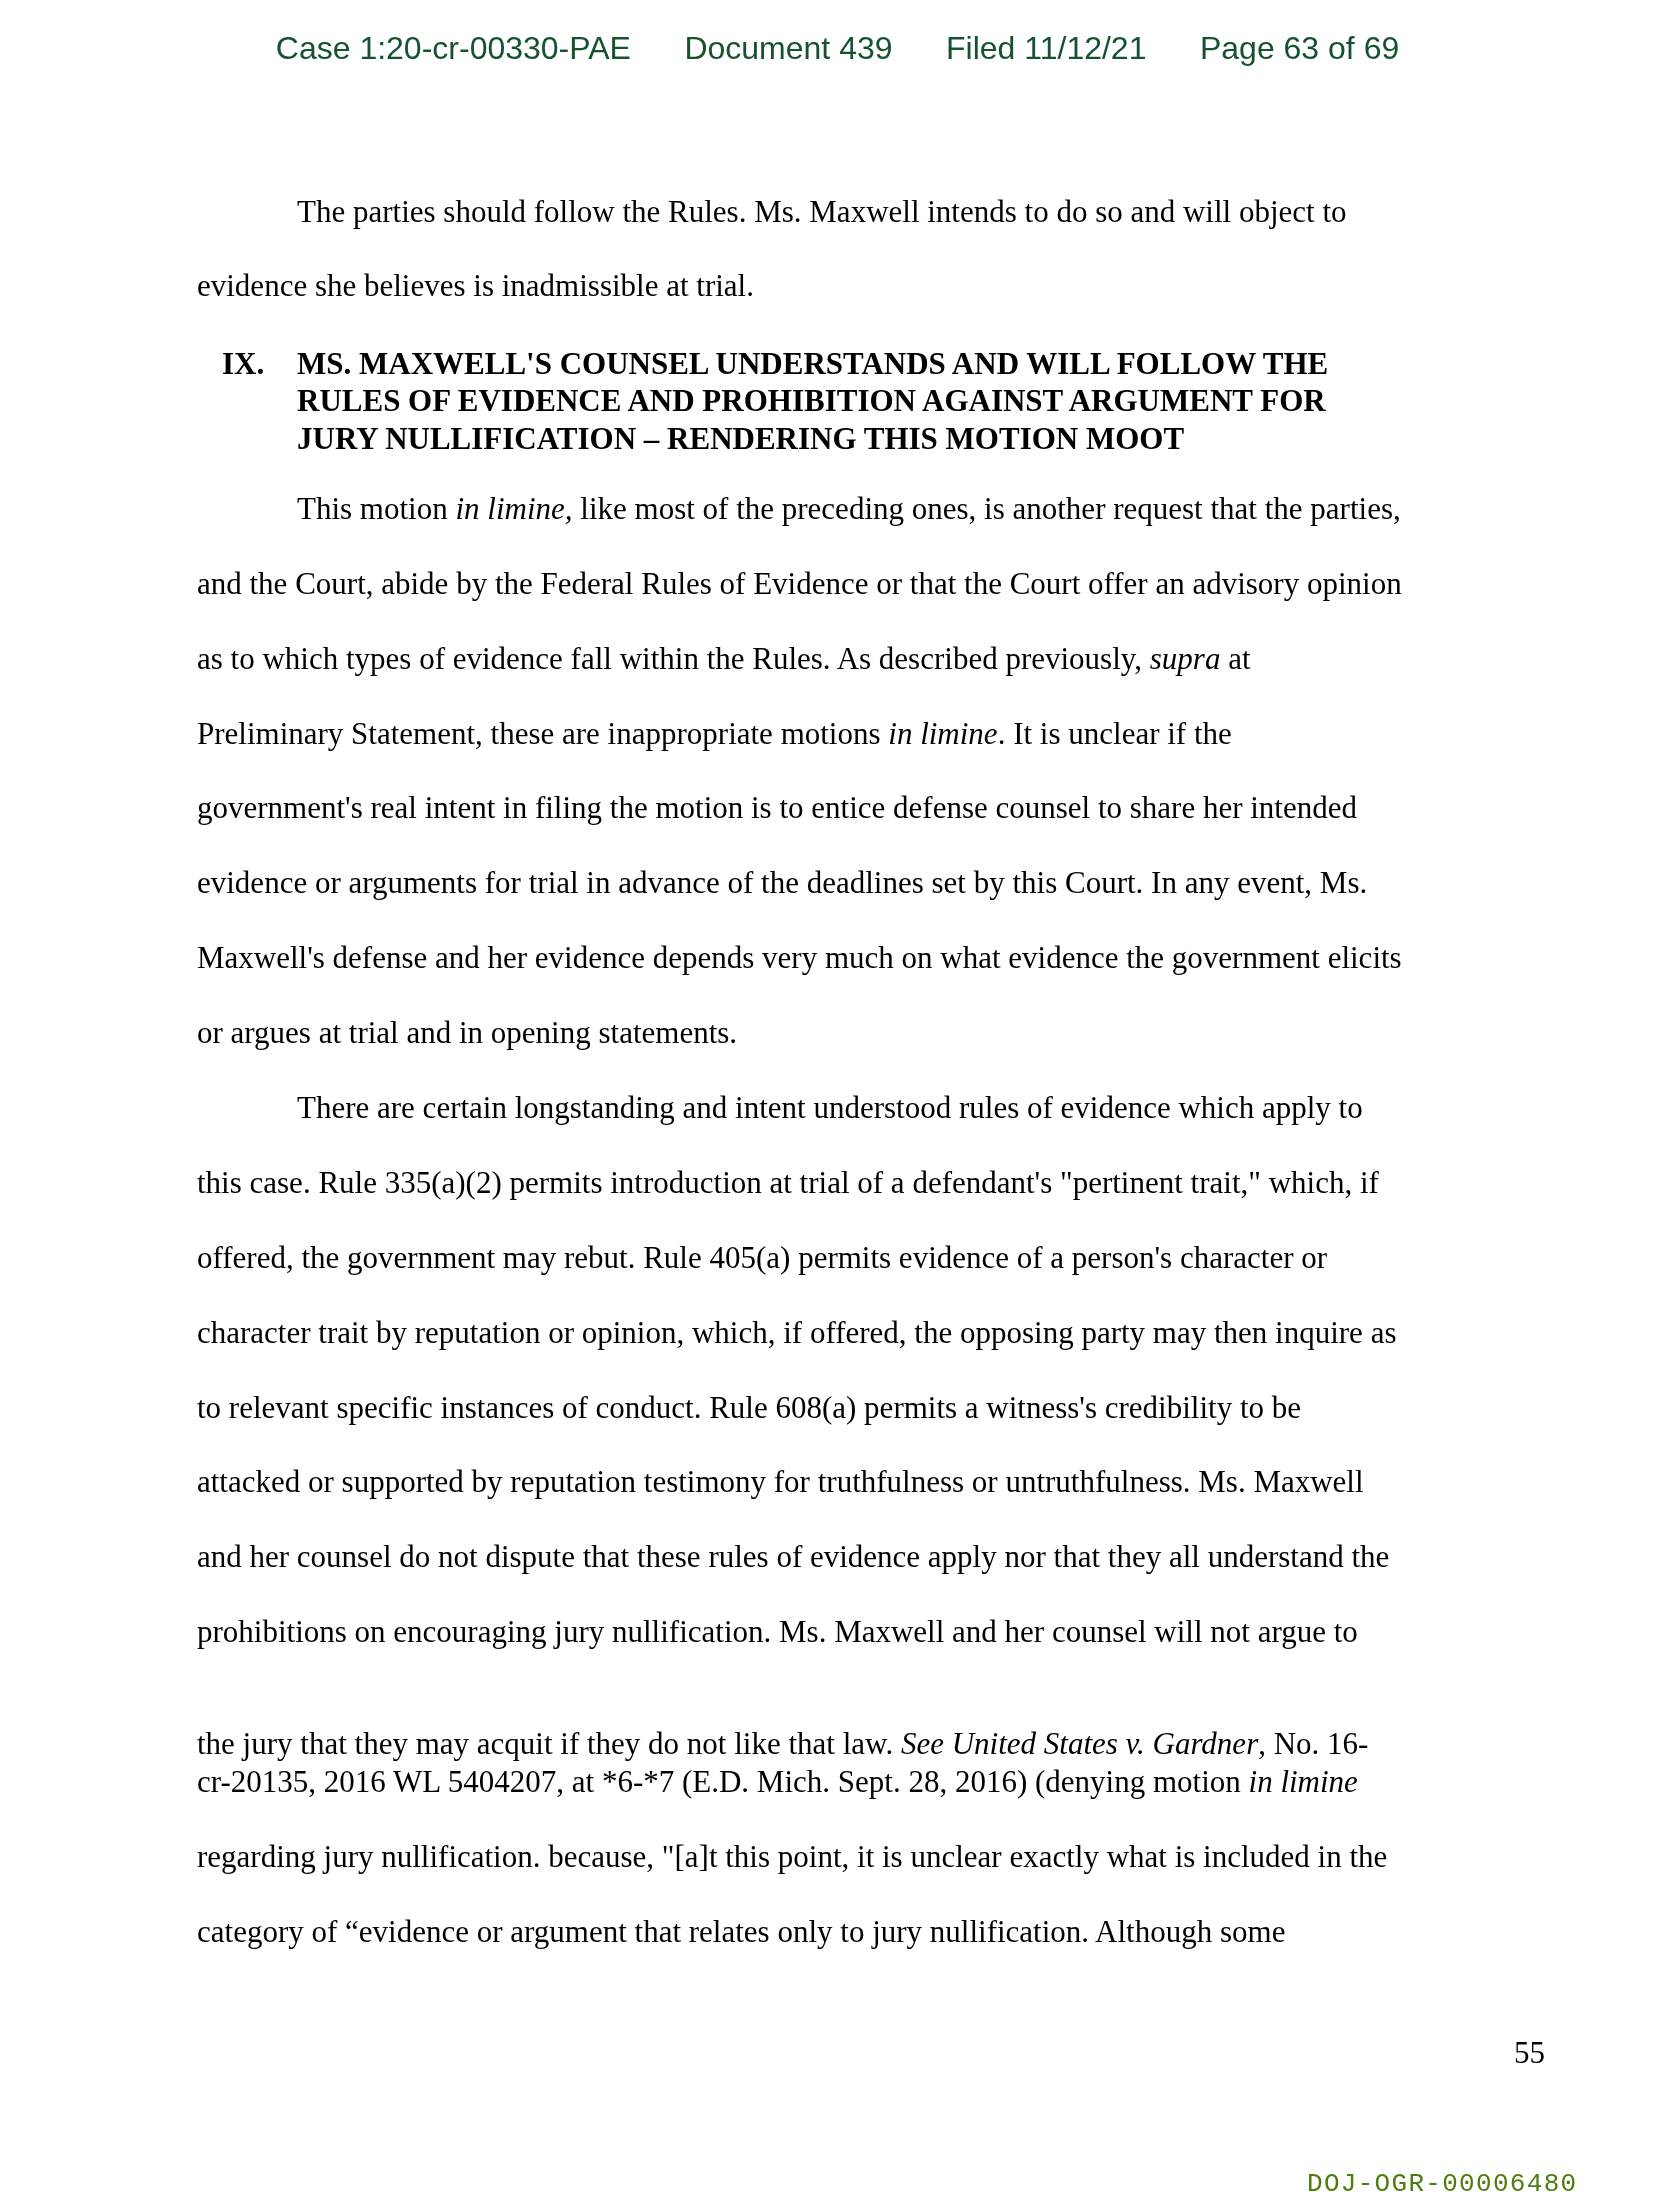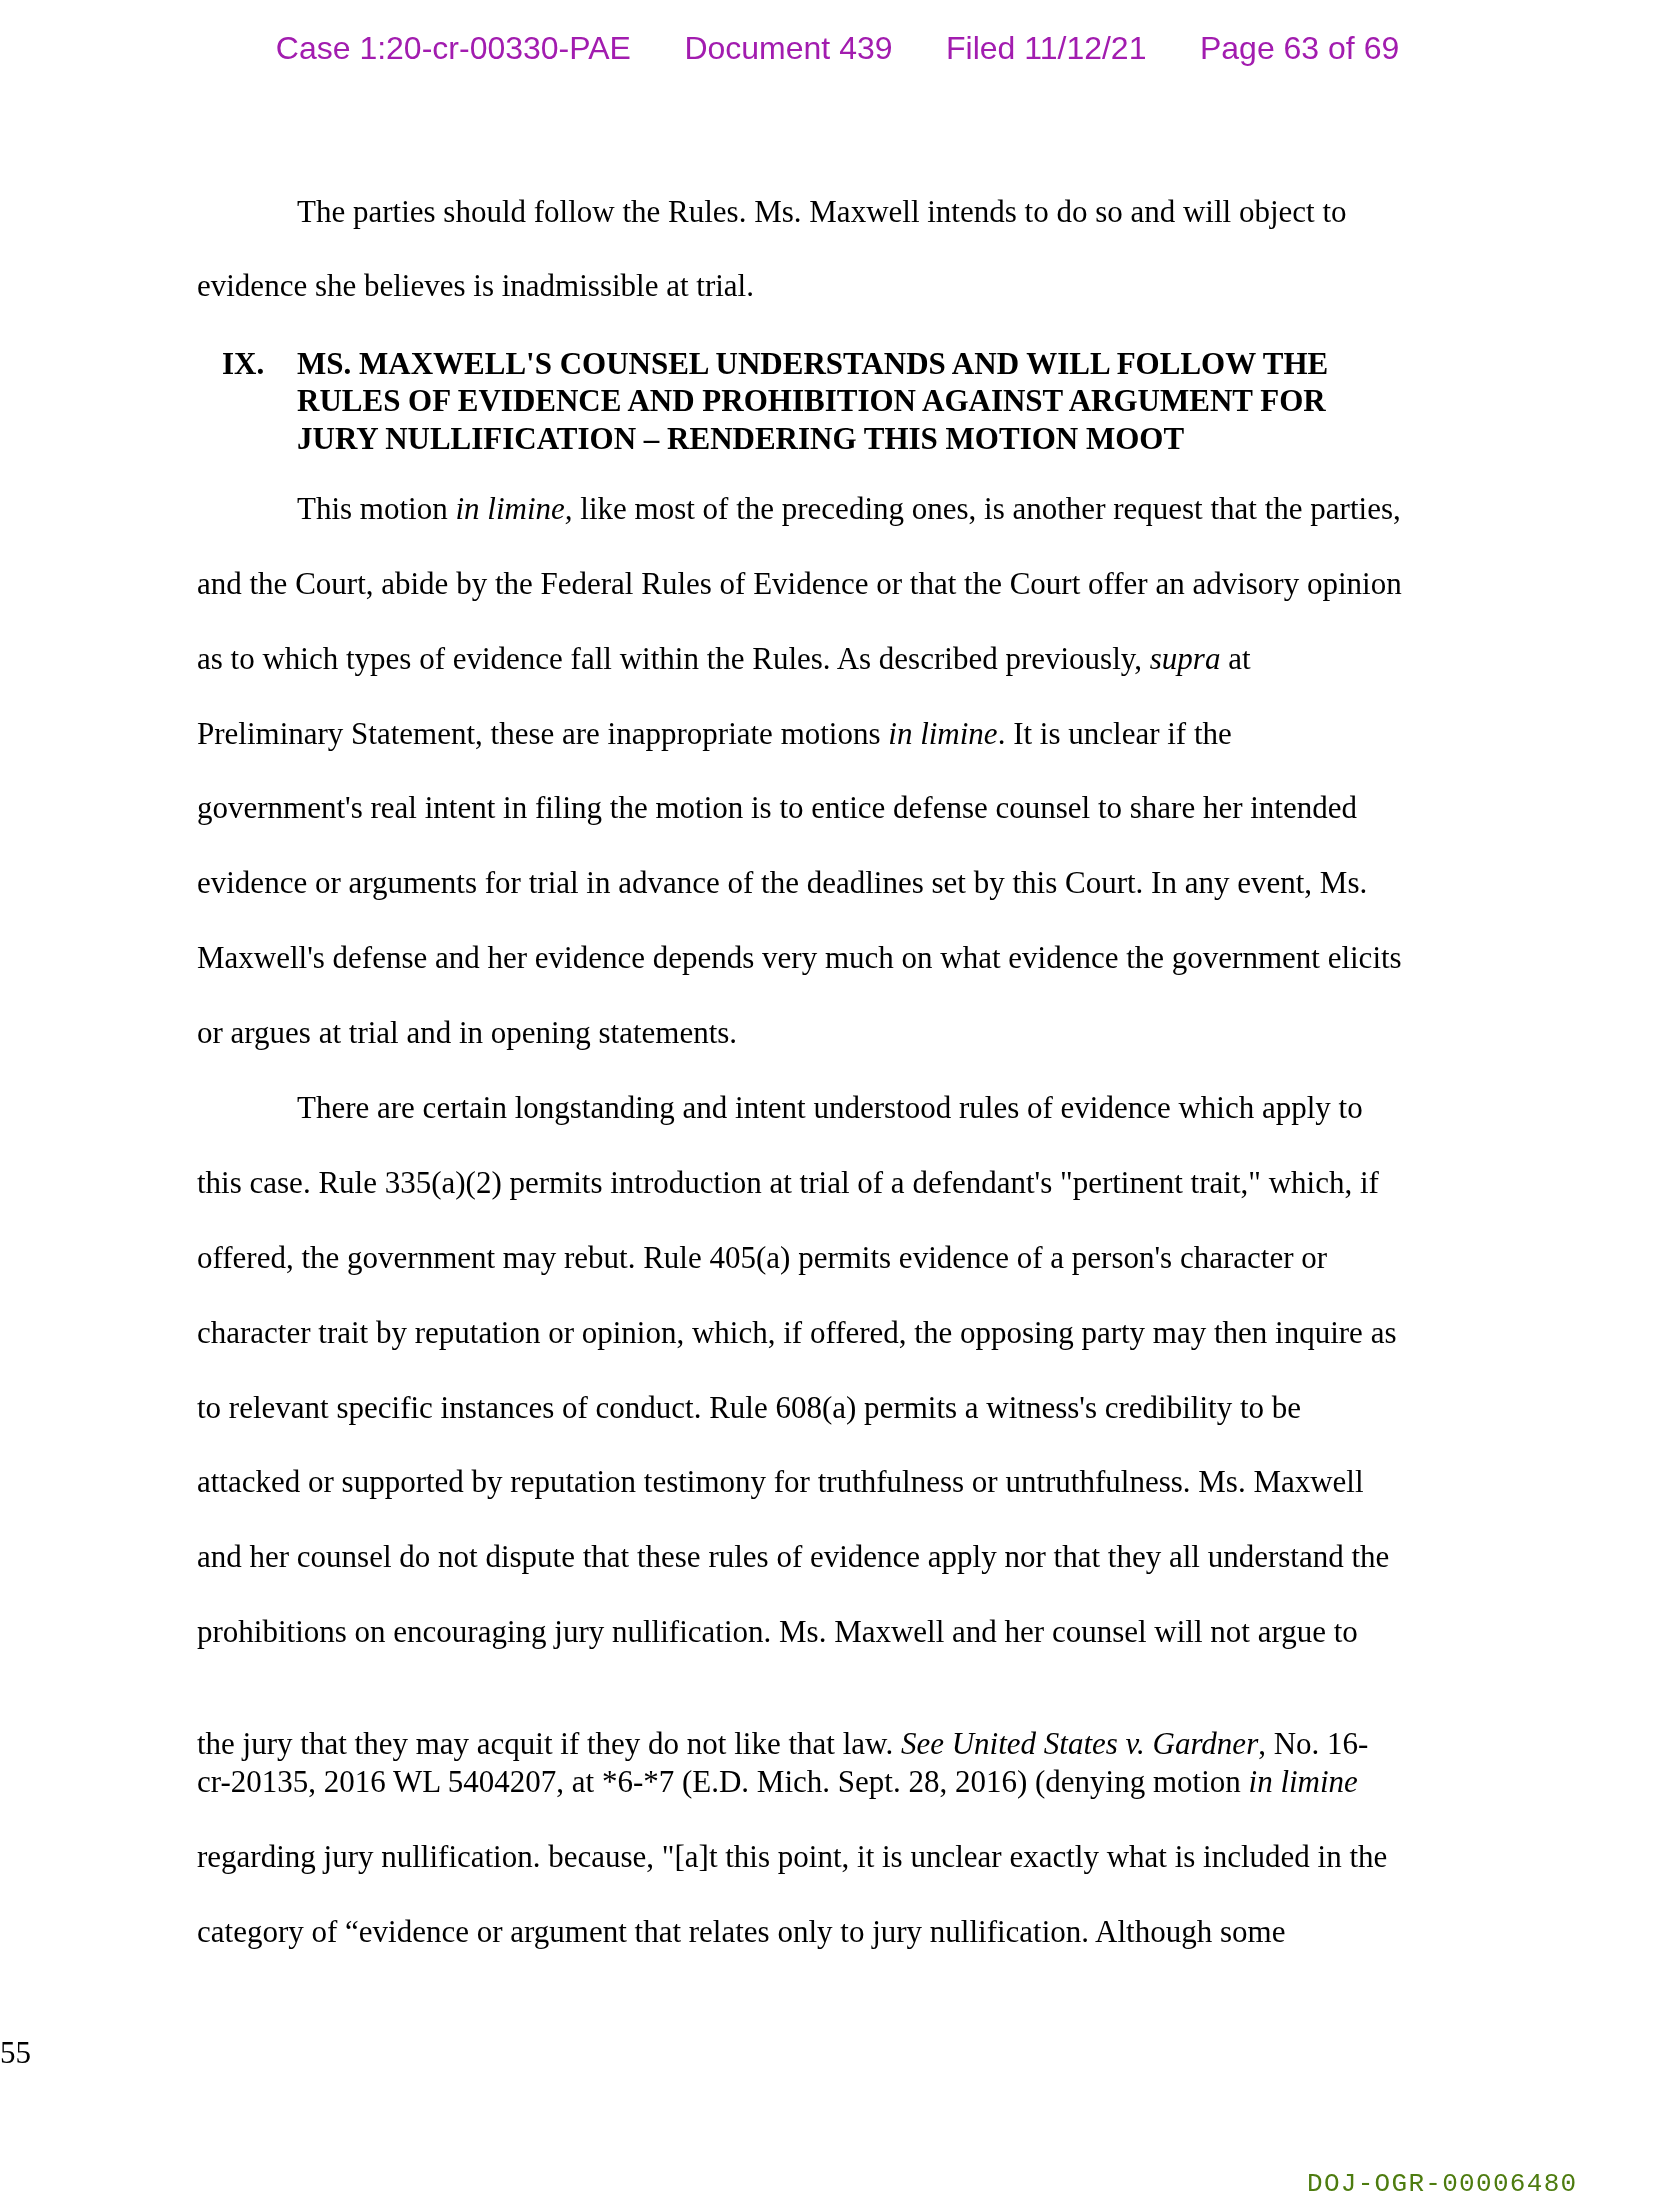--- a/index.html
+++ b/index.html
@@ -1,37 +1,37 @@
 <!DOCTYPE html>
 <html style="font-size:10.5px"><head>
   <meta charset="utf-8">
   <style>
     html, body { margin: 0; padding: 0; background: #ffffff; }
     body { width: 1675px; height: 2205px; position: relative; overflow: hidden; }
     .header {
       position: absolute; top: 30px; left: 0; width: 1675px;
-      text-align: center; color: #a21caf;
+      text-align: center; color: #14532d;
       font-family: "Liberation Sans", sans-serif; font-size: 32px;
       white-space: nowrap;
     }
     .header span { margin: 0 22.3px; }
     .page-body {
       position: absolute; left: 197px; top: 194px; width: 1288px;
       font-family: "Liberation Serif", serif; font-size: 31px; color: #000;
     }
     .line { position: absolute; left: 0; white-space: nowrap; }
     .line.indent { left: 100px; text-align: right; }
     .heading {
       position: absolute; left: 0; font-weight: bold;
       font-family: "Liberation Serif", serif; font-size: 31px; white-space: nowrap;
     }
     .heading .num { position: absolute; left: 25px; }
     .heading .hl { position: absolute; left: 100px; }
     .page-number {
-      position: absolute; top: 2035px; left: 0; width: 1545px; text-align: left;
+      position: absolute; top: 2035px; left: 0; width: 1545px; text-align: right;
       font-family: "Liberation Serif", serif; font-size: 31px;
     }
     .bates {
       position: absolute; top: 2169px; left: 1307px;
       font-family: "Liberation Mono", monospace; font-size: 26px; color: #4d7c0f;
       letter-spacing: 1.3px;
     }
     i { font-style: italic; }
   </style>
 </head>

